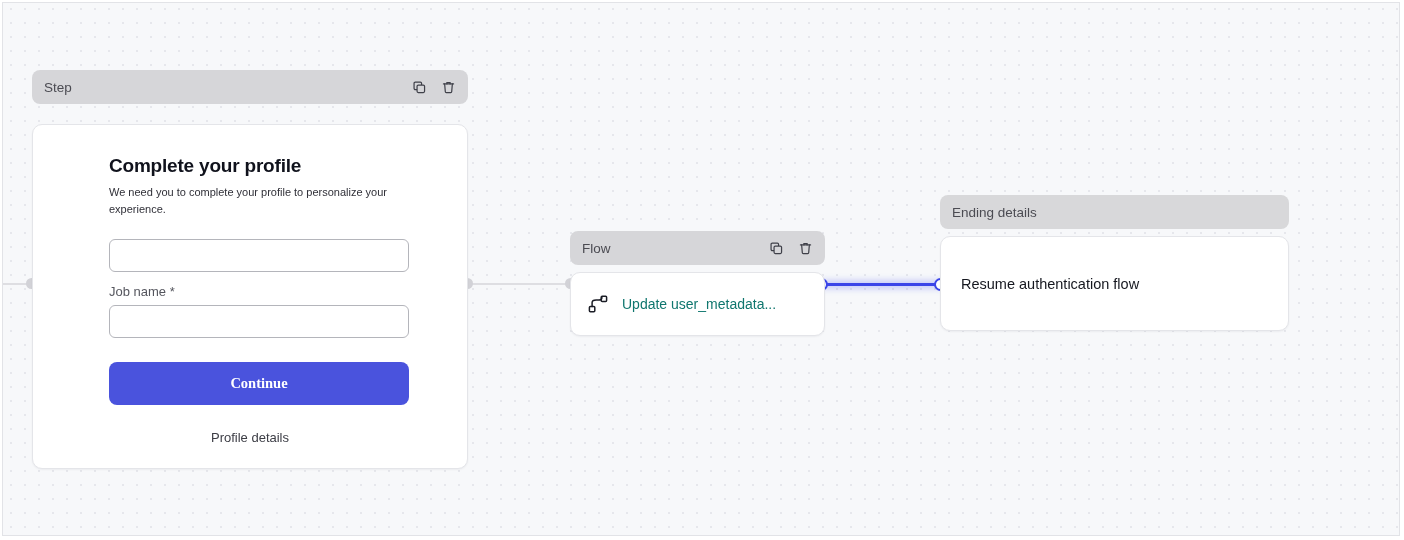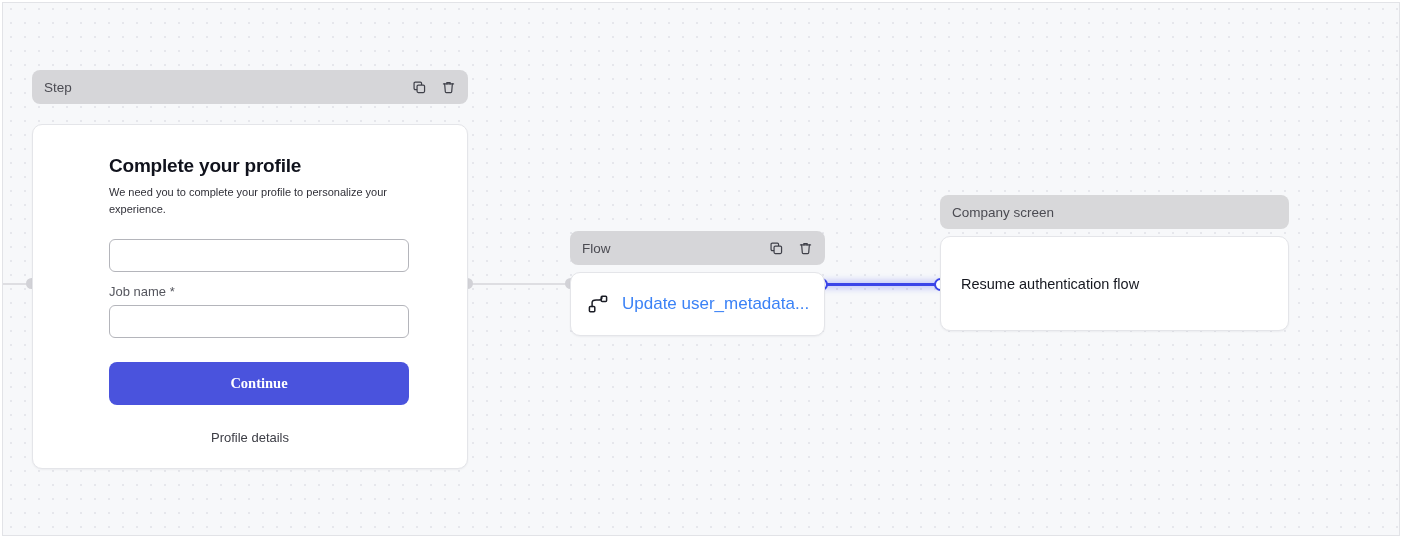--- a/index.html
+++ b/index.html
@@ -134,22 +134,22 @@
   #flow-node { left: 567px; top: 228px; width: 255px; }
   #flow-node .node-body {
     margin-top: 7px;
     height: 64px;
     display: flex;
     align-items: center;
     padding: 0 14px 0 16px;
     gap: 13px;
   }
   .flow-label {
-    font-size: 17px;
-    color: #3b82f6;
+    font-size: 14px;
+    color: #0f766e;
     white-space: nowrap;
     overflow: hidden;
     text-overflow: ellipsis;
   }
   .flow-icon { flex: 0 0 auto; line-height: 0; }
 
   
   #ending-node { left: 937px; top: 192px; width: 349px; }
   #ending-node .node-header { background: #d8d8da; }
   #ending-node .node-body {
@@ -272,20 +272,20 @@
           <rect x="14.2" y="3.2" width="5.4" height="5.4" rx="1"></rect>
           <path d="M5.1 13.4V9.6c0-2.2 1.9-2.6 4-2.6h2.6c2.1 0 3.2-.6 3.2-2.6" stroke-linecap="round"></path>
         </svg>
       </span>
       <span class="flow-label">Update user_metadata...</span>
     </div>
   </div>
 
   <div class="node" id="ending-node">
     <div class="node-header">
-      <span class="title">Company screen</span>
+      <span class="title">Ending details</span>
     </div>
     <div class="node-body">
       <span class="ending-label">Resume authentication flow</span>
     </div>
   </div>
 
 </div>
 
 </body></html>

